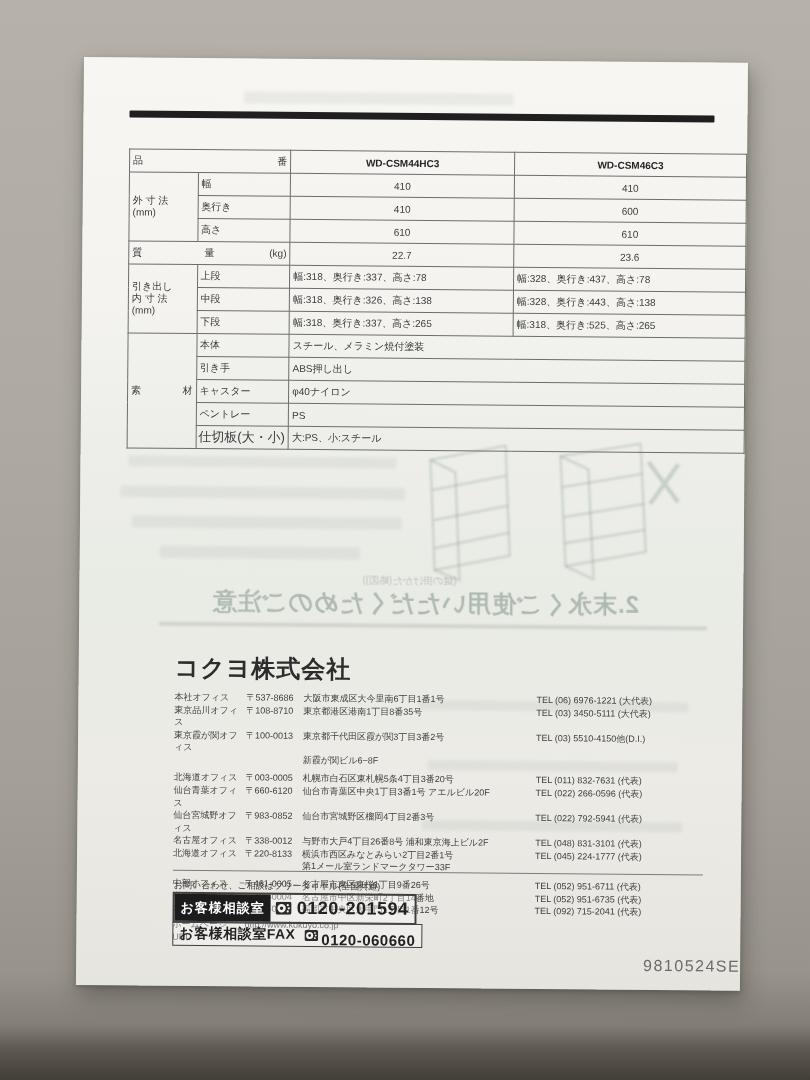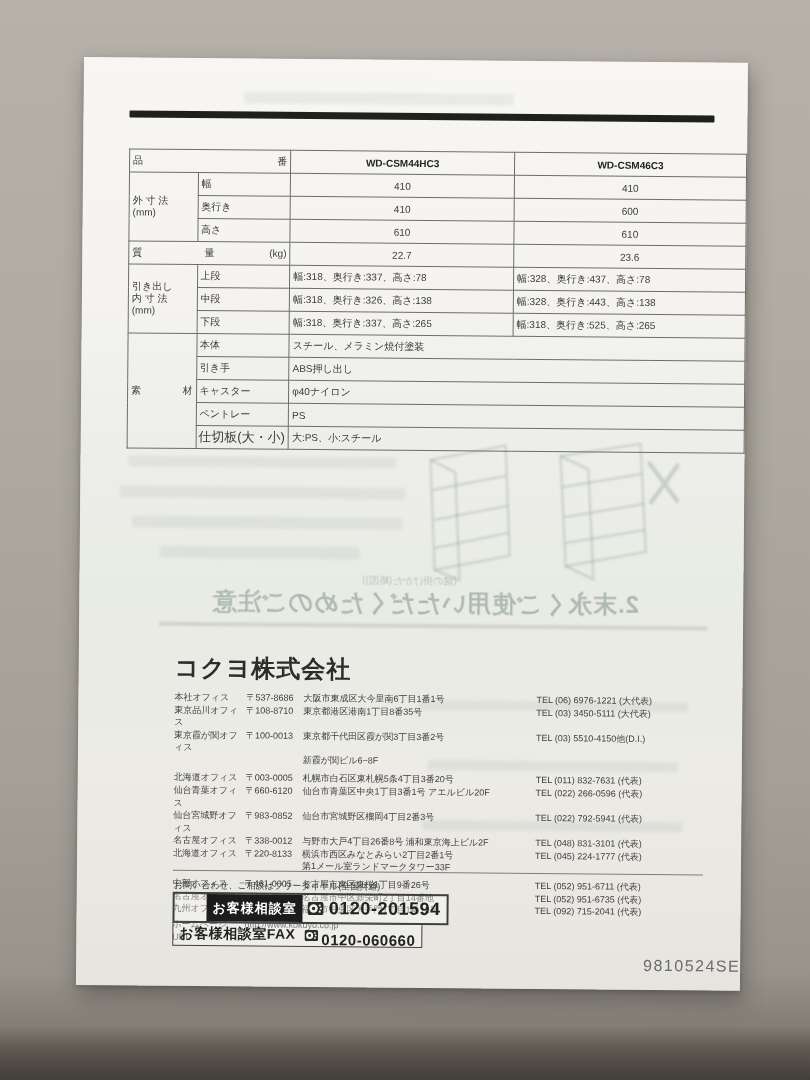--- a/index.html
+++ b/index.html
@@ -41,21 +41,21 @@
   .company-name{position:absolute;left:96px;top:594px;font-size:24px;font-weight:bold;color:#2c2c2c;letter-spacing:1px;}
   .offices{position:absolute;left:96px;top:633px;width:536px;color:#3e3e3e;}
   .office-row{display:grid;grid-template-columns:72px 57px 233px auto;font-size:9px;line-height:12.6px;}
   .office-sub{margin-left:129px;font-size:9px;line-height:10.5px;color:#3e3e3e;}
   .grp-gap{height:7px;}
   .hp-row{display:grid;grid-template-columns:72px auto;font-size:9px;line-height:12.6px;margin-top:3px;}
   .rule2{position:absolute;left:96px;top:812px;width:530px;height:1px;background:#7c7c7c;}
   
   .contact-note{position:absolute;left:97px;top:821px;font-size:9px;color:#3a3a3a;}
   .phone-box{position:absolute;left:96px;top:834px;height:27px;border:2px solid #3f3f3f;display:flex;align-items:center;background:rgba(255,255,255,.35);}
-  .phone-label{background:#1c1c1c;color:#fff;font-weight:bold;font-size:13px;height:100%;display:flex;align-items:center;padding:0 6px;letter-spacing:1px;margin-left:32px;}
+  .phone-label{background:#1c1c1c;color:#fff;font-weight:bold;font-size:13px;height:100%;display:flex;align-items:center;padding:0 6px;letter-spacing:1px;}
   .phone-num{font-weight:bold;font-size:18px;color:#222;padding:0 6px 0 2px;letter-spacing:.5px;}
   .fax-box{position:absolute;left:96px;top:864px;height:22px;border:1.5px solid #3f3f3f;display:flex;align-items:center;background:rgba(255,255,255,.3);}
   .fax-label{font-weight:bold;font-size:14px;color:#222;padding:0 4px 0 6px;letter-spacing:.5px;}
   .fax-num{font-weight:bold;font-size:15px;color:#222;padding:8px 6px 0 0;letter-spacing:.5px;}
   .dial-icon{margin:0 3px 0 5px;flex:0 0 auto;}
   .doc-code{position:absolute;left:567px;top:895px;font-size:16px;color:#6b6b6b;letter-spacing:1.5px;}
 </style>
 </head>
 <body>
 

